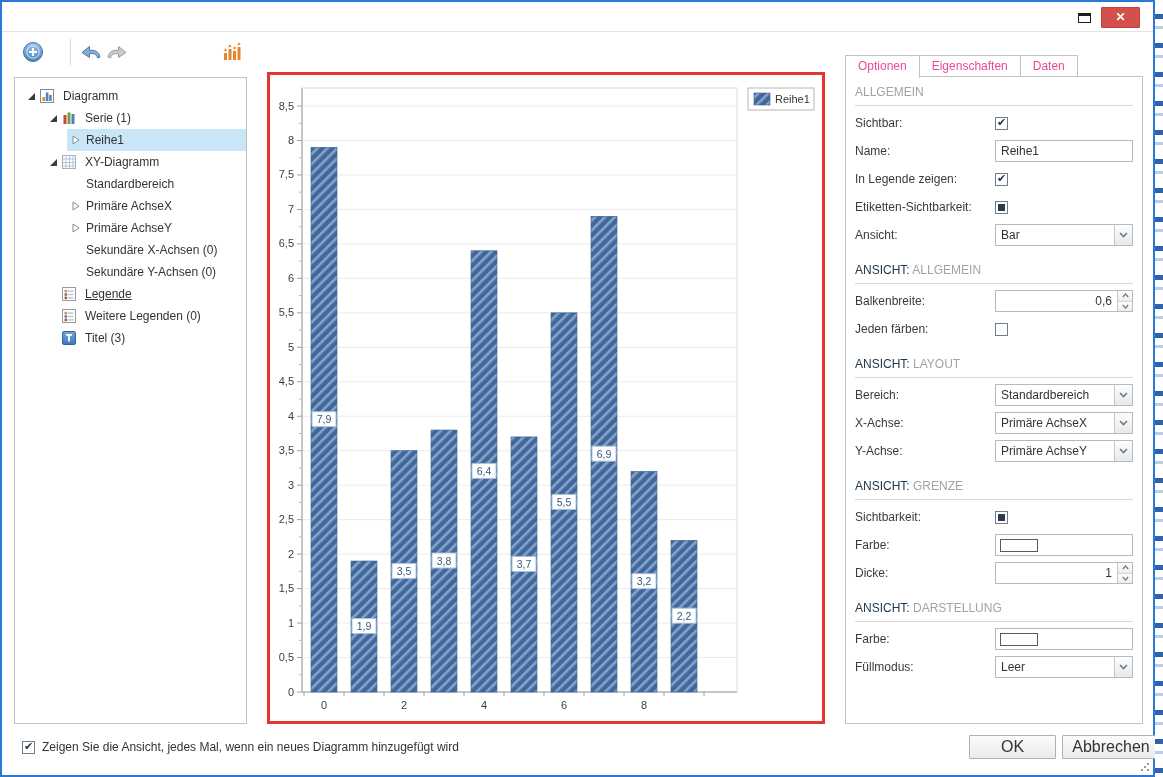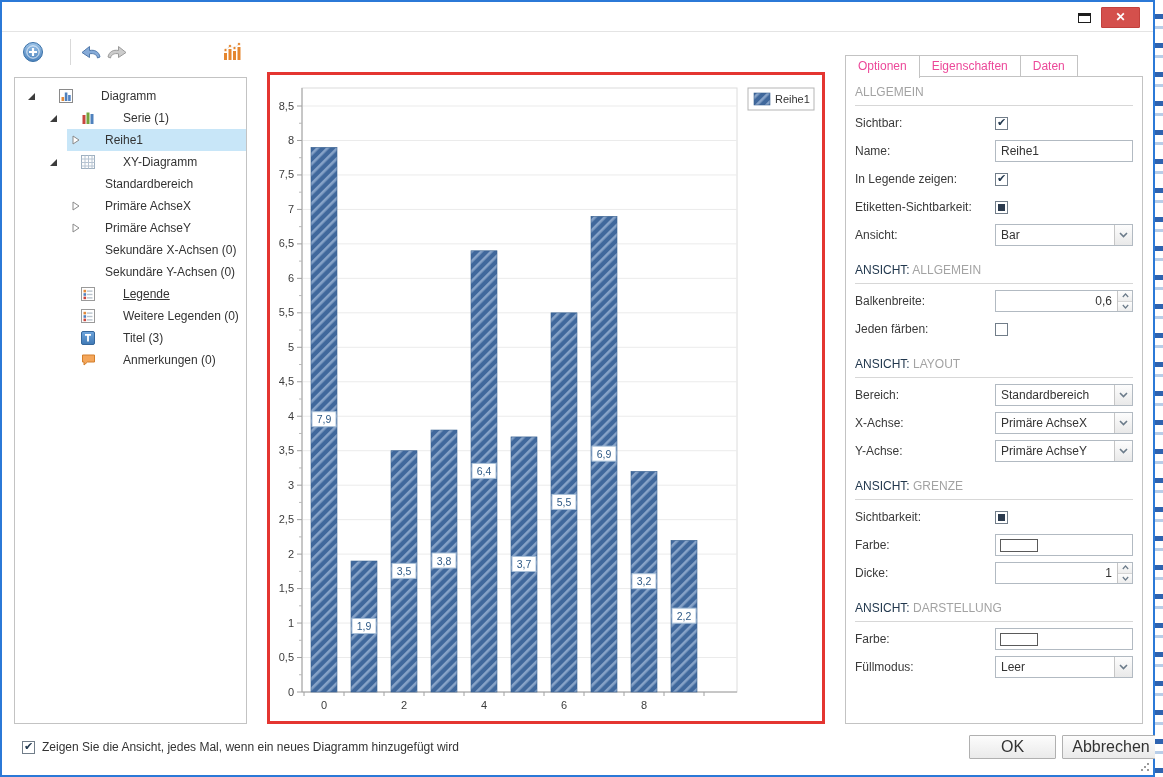--- a/index.html
+++ b/index.html
@@ -13,21 +13,21 @@
   .title { position:absolute; left:16px; top:6px; font-size:14px; color:#2b2b2b;margin-top:28px; }
   .btn-restore { position:absolute; right:62px; top:11px; width:13px; height:10px; border:1px solid #1d1d1d; border-top:3px solid #1d1d1d; background:#fff; }
   .btn-close { position:absolute; right:13px; top:5px; width:39px; height:21px; background:#d4504c; border:1px solid #c2413d; border-radius:1px; color:#fff; font-size:12px; font-weight:bold; text-align:center; line-height:19px; }
   
   .toolbar { position:absolute; left:0; top:31px; right:0; height:38px; background:#fff; }
   .tb-sep { position:absolute; left:68px; top:6px; width:1px; height:26px; background:#d9d9d9; }
   .tb-btn { position:absolute; top:6px; width:26px; height:26px; display:flex; align-items:center; justify-content:center; }
   
   .tree-panel { position:absolute; left:12px; top:75px; width:233px; height:647px; border:1px solid #c3c3c3; background:#fff; padding-top:7px; overflow:hidden; }
   .tree-row { display:flex; align-items:center; height:22px; font-size:12px; color:#333; white-space:nowrap; }
-  .tree-hl { display:flex; align-items:center; height:22px; flex:1;gap:19px; }
+  .tree-hl { display:flex; align-items:center; height:22px; flex:1; }
   .tree-hl.sel { background:#c8e6f8; }
   .expander { width:16px; height:16px; display:flex; align-items:center; justify-content:center; flex:0 0 16px; }
   .ticon { width:16px; height:16px; display:flex; align-items:center; justify-content:center; flex:0 0 16px; margin-right:5px; }
   .tree-label { padding:0 3px; }
   
   .chart-panel { position:absolute; left:265px; top:70px; width:558px; height:652px; border:3px solid #e43531; background:#fff; }
   
   .tabs { position:absolute; left:843px; top:53px; height:22px; display:flex; }
   .tab { height:22px; padding:0 12px; font-size:12px; color:#ec4899; border:1px solid #c3c3c3; border-left:none; background:#fff; line-height:20px; }
   .tab:first-child { border-left:1px solid #c3c3c3; }
@@ -259,31 +259,20 @@
                 <linearGradient id="tg" x1="0" y1="0" x2="0" y2="1">
                   <stop offset="0" stop-color="#6fa6dd"></stop>
                   <stop offset="1" stop-color="#3f79b5"></stop>
                 </linearGradient>
               </defs>
               <rect x="0.5" y="0.5" width="13" height="13" rx="1.5" fill="url(#tg)" stroke="#35679c"></rect>
               <path d="M4 3.8 H10 M7 3.8 V10.5" stroke="#fff" stroke-width="1.8" fill="none"></path>
             </svg>
           </span>
           <span class="tree-label">Titel (3)</span>
-        </div>
-      </div>
-      <div class="tree-row" style="padding-left: 30px;">
-        <div class="tree-hl">
-          <span class="expander"></span>
-          <span class="ticon">
-            <svg width="15" height="14" viewBox="0 0 15 14">
-              <path d="M1.5 2 H13.5 V9 H6.5 L3 12 V9 H1.5 Z" fill="#f4a65a" stroke="#d27f2c"></path>
-            </svg>
-          </span>
-          <span class="tree-label">Anmerkungen (0)</span>
         </div>
       </div>
     </div>
 
   <div class="chart-panel" id="chart"><svg width="552" height="646" viewBox="0 0 552 646">
         <defs>
           <pattern id="hatch" patternUnits="userSpaceOnUse" width="7" height="7" patternTransform="rotate(-45)">
             <rect width="7" height="7" fill="#40689c"></rect>
             <rect width="7" height="2.6" fill="#87a3c8"></rect>
           </pattern>

